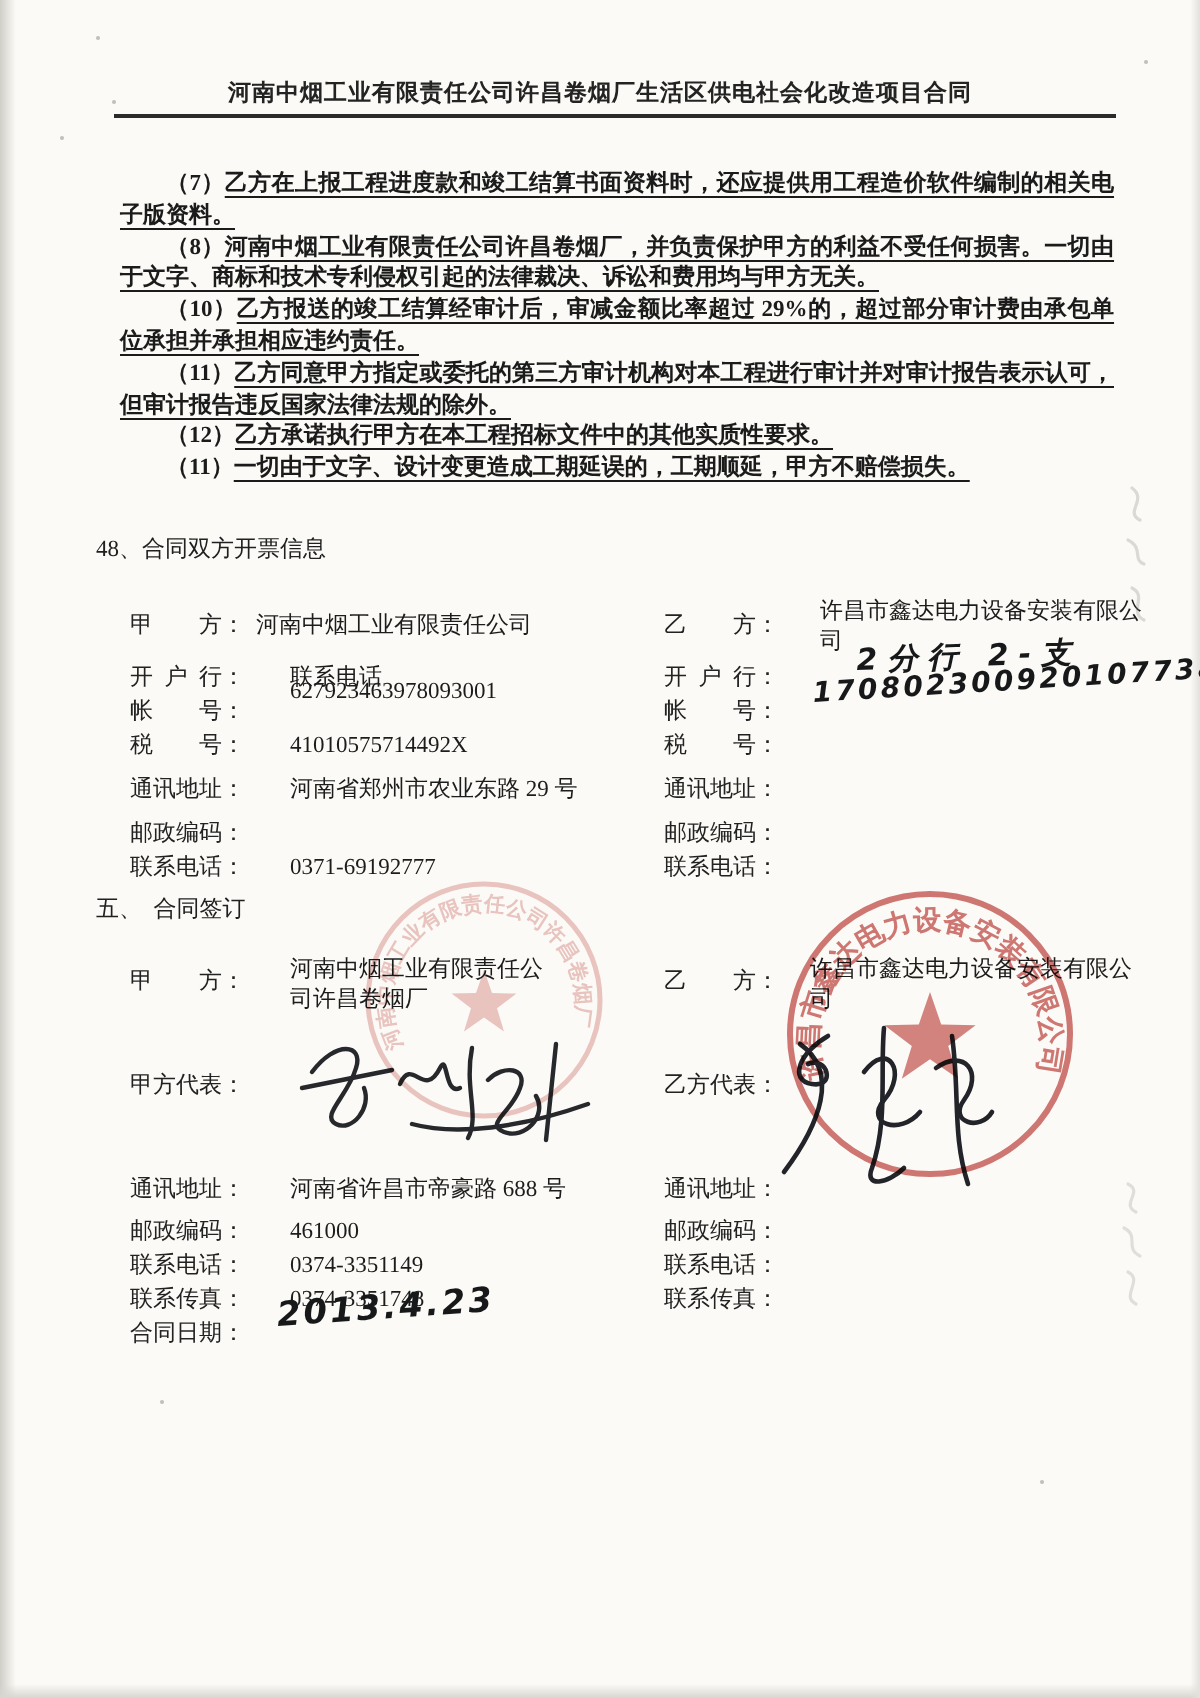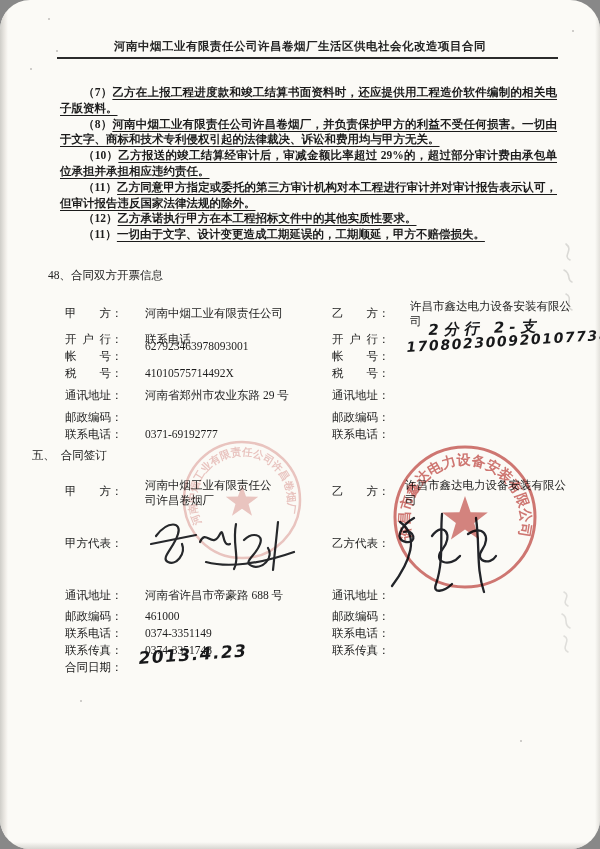--- a/index.html
+++ b/index.html
@@ -1,19 +1,19 @@
 <!DOCTYPE html>
 <html><head>
 <meta charset="utf-8">
 <style>
   html,body{margin:0;padding:0;background:#888;}
   .page{
     position:relative;width:600px;height:849px;margin:0 auto;
     background:#fbfaf6;overflow:hidden;
-    font-family:"Liberation Serif","DejaVu Serif",serif;color:#1e1e1e;border-radius:30px;
+    font-family:"Liberation Serif","DejaVu Serif",serif;color:#1e1e1e;
   }
   .edge-left{position:absolute;left:0;top:0;width:8px;height:100%;
     background:linear-gradient(90deg,#cfcec9,#ece9e4 60%,rgba(236,233,228,0));}
   .edge-bottom{position:absolute;left:0;bottom:0;width:100%;height:7px;
     background:linear-gradient(0deg,#d8d6d1,rgba(236,233,228,0));}
   .edge-right{position:absolute;right:0;top:0;width:5px;height:100%;
     background:linear-gradient(270deg,#e3e1dc,rgba(236,233,228,0));}
   .speck{position:absolute;width:2px;height:2px;border-radius:50%;background:#8f8e8a;opacity:.55;}
 
   .title{position:absolute;top:39px;left:0;width:600px;text-align:center;
@@ -69,21 +69,21 @@
     <p><span class="cnum">（8）</span><span class="ctext">河南中烟工业有限责任公司许昌卷烟厂，并负责保护甲方的利益不受任何损害。一切由于文字、商标和技术专利侵权引起的法律裁决、诉讼和费用均与甲方无关。</span></p>
     <p><span class="cnum">（10）</span><span class="ctext">乙方报送的竣工结算经审计后，审减金额比率超过 29%的，超过部分审计费由承包单位承担并承担相应违约责任。</span></p>
     <p><span class="cnum">（11）</span><span class="ctext">乙方同意甲方指定或委托的第三方审计机构对本工程进行审计并对审计报告表示认可，但审计报告违反国家法律法规的除外。</span></p>
     <p><span class="cnum">（12）</span><span class="ctext">乙方承诺执行甲方在本工程招标文件中的其他实质性要求。</span></p>
     <p><span class="cnum">（11）</span><span class="ctext">一切由于文字、设计变更造成工期延误的，工期顺延，甲方不赔偿损失。</span></p>
   </div>
 
   <div class="abs heading" style="left:48px;top:268px">48、合同双方开票信息</div>
 
   <div class="abs lbl" style="left:65px;top:306px">甲　　方：</div>
-  <div class="abs val" style="left:145px;top:306px">河南中烟工业有限责任公司</div>
+  <div class="abs val" style="left:128px;top:306px">河南中烟工业有限责任公司</div>
   <div class="abs lbl" style="left:65px;top:332px">开  户  行：</div>
   <div class="abs val" style="left:145px;top:332px">联系电话</div>
   <div class="abs lbl" style="left:65px;top:349px">帐　　号：</div>
   <div class="abs val" style="left:145px;top:339px">627923463978093001</div>
   <div class="abs lbl" style="left:65px;top:366px">税　　号：</div>
   <div class="abs val" style="left:145px;top:366px">41010575714492X</div>
   <div class="abs lbl" style="left:65px;top:388px">通讯地址：</div>
   <div class="abs val" style="left:145px;top:388px">河南省郑州市农业东路 29 号</div>
   <div class="abs lbl" style="left:65px;top:410px">邮政编码：</div>
   <div class="abs val" style="left:145px;top:410px"></div>
@@ -94,21 +94,21 @@
   <div class="abs val" style="left:410px;top:299px;width:170px">许昌市鑫达电力设备安装有限公司</div>
   <div class="abs lbl" style="left:332px;top:332px">开  户  行：</div>
   <div class="abs hand hand-bank" style="left:428px;top:323px">2分行 2-支</div>
   <div class="abs lbl" style="left:332px;top:349px">帐　　号：</div>
   <div class="abs hand hand-acct" style="left:406px;top:340px">1708023009201077384</div>
   <div class="abs lbl" style="left:332px;top:366px">税　　号：</div>
   <div class="abs lbl" style="left:332px;top:388px">通讯地址：</div>
   <div class="abs lbl" style="left:332px;top:410px">邮政编码：</div>
   <div class="abs lbl" style="left:332px;top:427px">联系电话：</div>
 
-  <div class="abs heading" style="left:32px;top:448px">五、  合同签订</div>
+  <div class="abs heading" style="left:48px;top:448px">五、  合同签订</div>
 
   <div class="abs lbl" style="left:65px;top:484px">甲　　方：</div>
   <div class="abs val" style="left:145px;top:478px;width:135px">河南中烟工业有限责任公司许昌卷烟厂</div>
   <div class="abs lbl" style="left:332px;top:484px">乙　　方：</div>
   <div class="abs val" style="left:405px;top:478px;width:170px">许昌市鑫达电力设备安装有限公司</div>
 
   <div class="abs lbl" style="left:65px;top:536px">甲方代表：</div>
   <div class="abs lbl" style="left:332px;top:536px">乙方代表：</div>
 
   <div class="abs lbl" style="left:65px;top:588px">通讯地址：</div>

